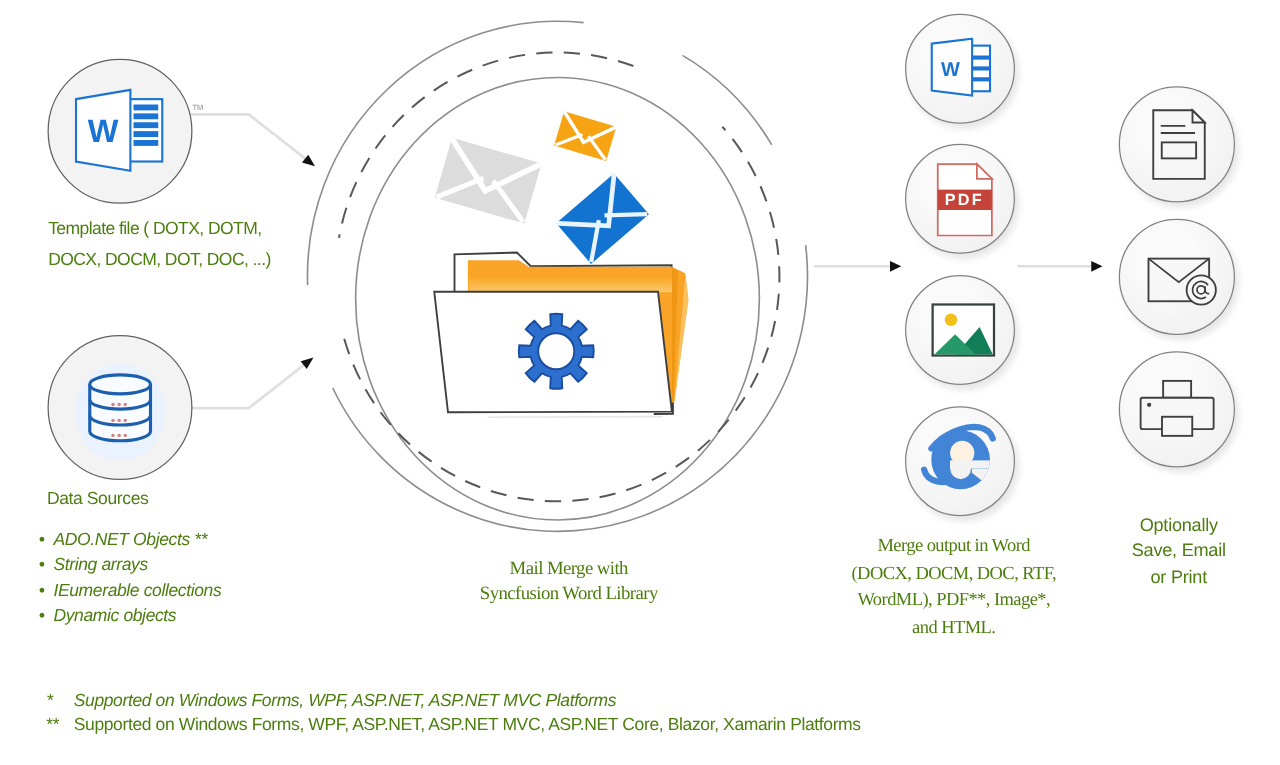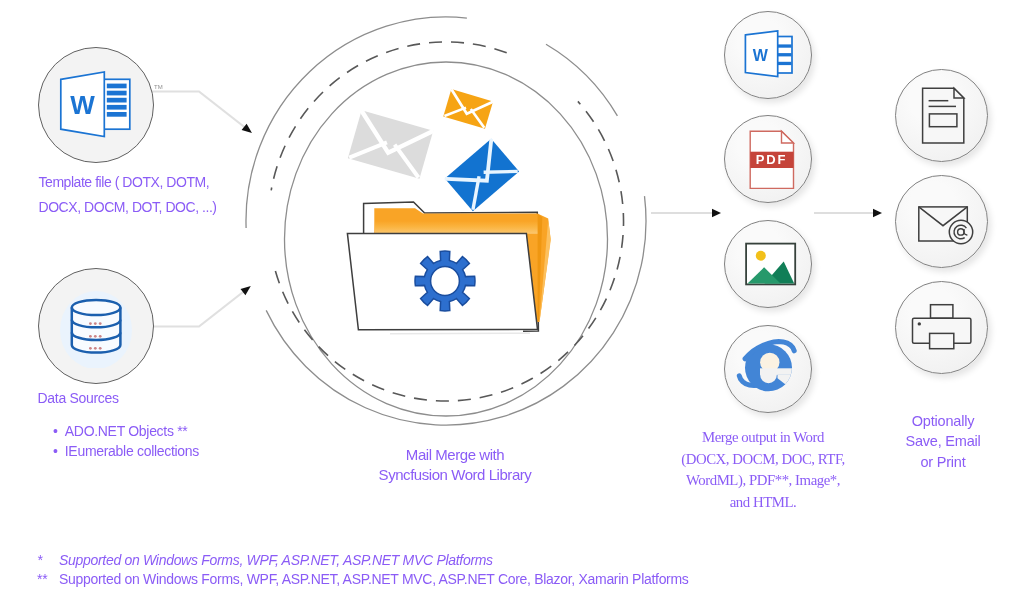--- a/index.html
+++ b/index.html
@@ -1,21 +1,21 @@
 <!DOCTYPE html>
 <html><head>
 <meta charset="utf-8">
 <style>
   html,body{margin:0;padding:0;}
   body{width:1024px;height:612px;background:#ffffff;font-family:"Liberation Sans",sans-serif;overflow:hidden;position:relative;-webkit-font-smoothing:antialiased;}
   .abs{position:absolute;}
   .circ{position:absolute;border-radius:50%;box-sizing:border-box;}
   .leftc{width:116px;height:116px;border:1.5px solid #616161;background:#f3f3f3;}
   .outc{border:1.3px solid #818181;background:radial-gradient(circle at 40% 32%,#fafafa 28%,#f0f0f0 85%,#ededed 100%);box-shadow:3px 4px 6px rgba(0,0,0,0.10);}
-  .txt{position:absolute;color:#8b5cf6;font-size:14px;letter-spacing:-0.3px;}
+  .txt{position:absolute;color:#4d7c0f;font-size:14px;letter-spacing:-0.3px;}
   svg{display:block;}
 </style>
 </head>
 <body>
 
 <svg class="abs" style="left:0;top:0;" width="1024" height="612" viewBox="0 0 1024 612">
   <defs>
     <linearGradient id="ogr" x1="0" y1="0" x2="0" y2="1">
       <stop offset="0" stop-color="#f9a426"></stop>
       <stop offset="0.45" stop-color="#fab440"></stop>
@@ -186,25 +186,27 @@
   <rect x="930.5" y="304.7" width="22.4" height="13.5" fill="#f7f7f7" stroke="#3f3f3f" stroke-width="1.5"></rect>
   <rect x="912.5" y="318.2" width="58.4" height="25.1" rx="1.5" fill="#f7f7f7" stroke="#3f3f3f" stroke-width="1.5"></rect>
   <rect x="929.6" y="333.4" width="24.2" height="15.3" fill="#f7f7f7" stroke="#3f3f3f" stroke-width="1.5"></rect>
   <circle cx="919.3" cy="323.9" r="1.7" fill="#3f3f3f"></circle>
 </svg>
 
 <div class="txt" style="left:154px;top:84px;font-size:6px;letter-spacing:0;color:#8f8f8f;">TM</div>
 <div class="txt" style="left:38.5px;top:170px;line-height:25.4px;letter-spacing:-0.45px;">Template file ( DOTX, DOTM,<br>DOCX, DOCM, DOT, DOC, ...)</div>
 
 <div class="txt" style="left:37.5px;top:390px;">Data Sources</div>
-<div class="txt" style="left:53px;top:421px;line-height:20.3px;">
+<div class="txt" style="left:31px;top:421px;line-height:20.3px;font-style:italic;">
   <div>•&nbsp;&nbsp;ADO.NET Objects **</div>
+  <div>•&nbsp;&nbsp;String arrays</div>
   <div>•&nbsp;&nbsp;IEumerable collections</div>
+  <div>•&nbsp;&nbsp;Dynamic objects</div>
 </div>
 
-<div class="txt" style="left:330px;top:445px;width:250px;text-align:center;line-height:20.4px;font-size:15px;letter-spacing:-0.45px;">Mail Merge with<br>Syncfusion Word Library</div>
+<div class="txt" style="left:330px;top:445px;width:250px;text-align:center;line-height:20.4px;font-size:15px;letter-spacing:-0.45px;font-family:Liberation Serif, serif;">Mail Merge with<br>Syncfusion Word Library</div>
 
 <div class="txt" style="left:663px;top:427px;width:200px;text-align:center;line-height:21.7px;font-size:14.8px;letter-spacing:-0.45px;font-family:Liberation Serif, serif;">Merge output in Word<br>(DOCX, DOCM, DOC, RTF,<br>WordML), PDF**, Image*,<br>and HTML.</div>
 
 <div class="txt" style="left:868px;top:388px;width:150px;text-align:center;line-height:20.4px;font-size:14.5px;letter-spacing:-0.2px;margin-top:23px;">Optionally<br>Save, Email<br>or Print</div>
 
 <div class="txt" style="left:37px;top:552px;font-size:14px;font-style:italic;"><span style="display:inline-block;width:22px;">*</span>Supported on Windows Forms, WPF, ASP.NET, ASP.NET MVC Platforms</div>
 <div class="txt" style="left:37px;top:571px;font-size:14px;"><span style="display:inline-block;width:22px;">**</span>Supported on Windows Forms, WPF, ASP.NET, ASP.NET MVC, ASP.NET Core, Blazor, Xamarin Platforms</div>
 
 </body></html>

